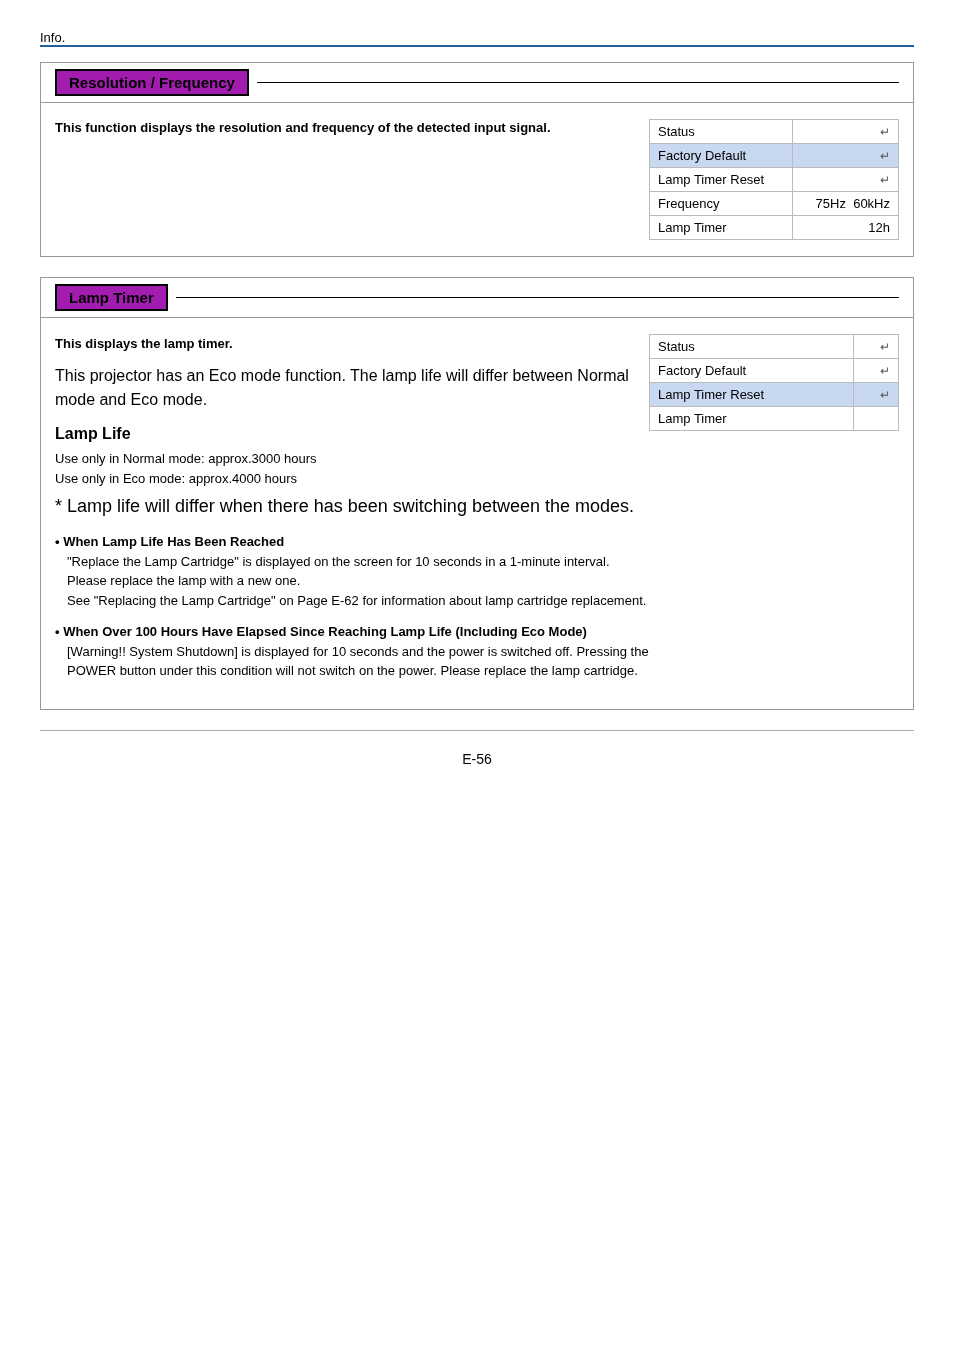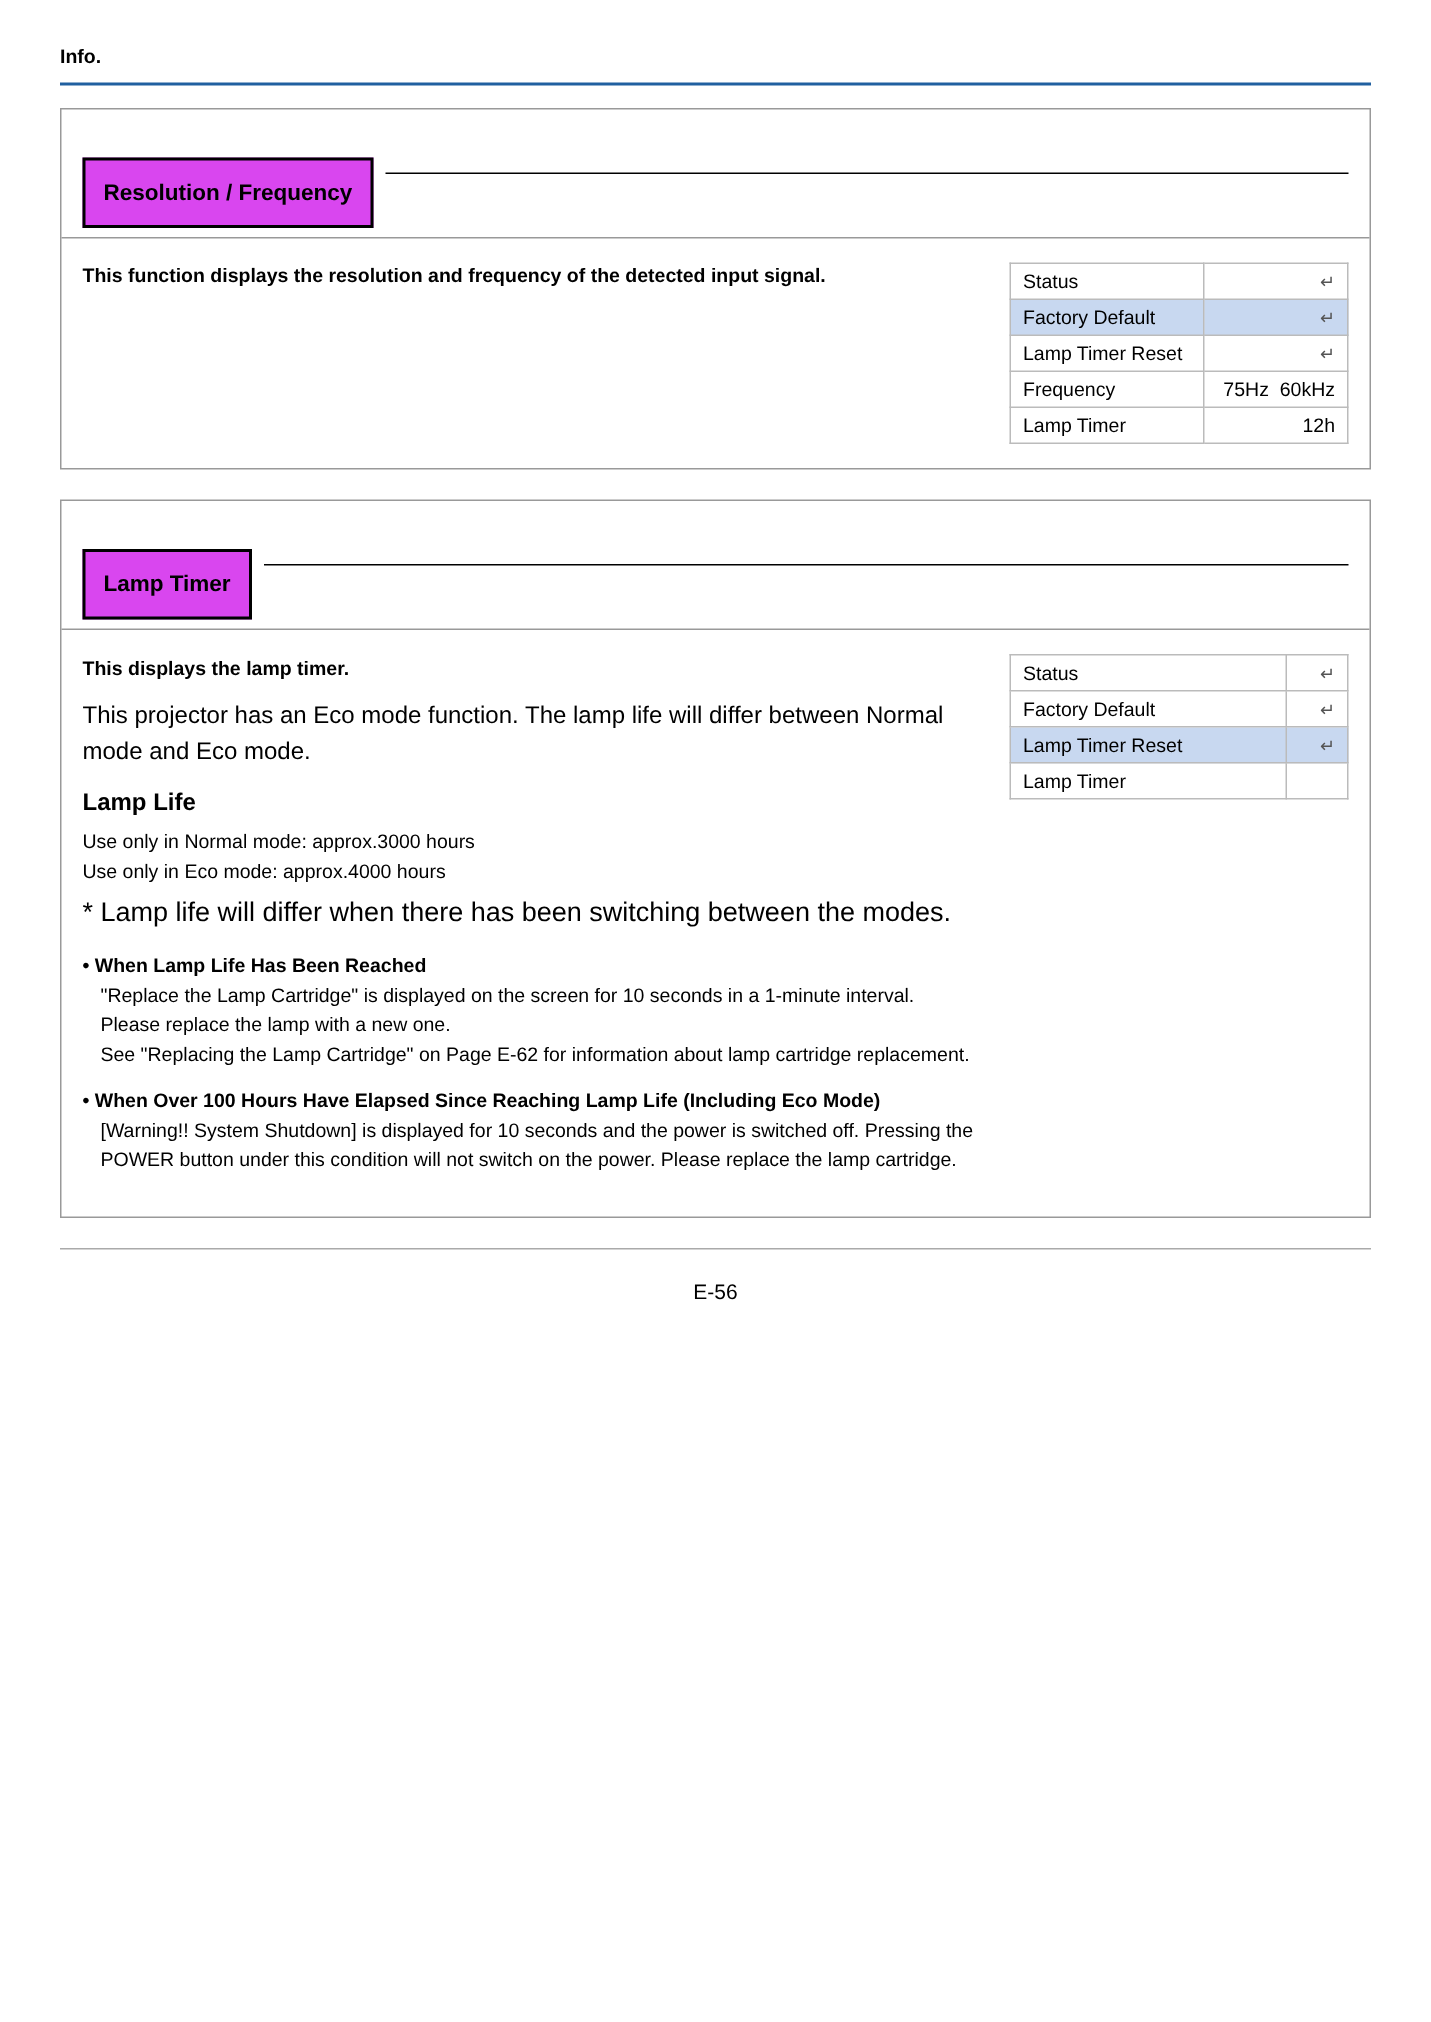--- a/index.html
+++ b/index.html
@@ -7,41 +7,39 @@
       font-family: Arial, sans-serif;
       font-size: 13px;
       background: #fff;
       color: #000;
       width: 954px;
       min-height: 1348px;
       padding: 30px 40px;
     }
     .page-header {
       font-size: 13px;
-      font-weight: bold;
-      margin-bottom: 10px;
+      font-weight: normal;
     }
     .top-divider {
       border: none;
       border-top: 2px solid #2060a0;
       margin-bottom: 0;
     }
     .section-title-bar {
       display: flex;
       align-items: center;
       padding: 6px 14px;
       border-bottom: 1px solid #999;
     }
     .section-title-bar .title-box {
       border: 2px solid #000;
-      padding: 13px 12px;
+      padding: 3px 12px;
       font-weight: bold;
       font-size: 15px;
-      background: #d946ef;
-      margin-top: 26px;
+      background: #a21caf;
     }
     .section-title-bar .line {
       flex: 1;
       height: 1px;
       background: #000;
       margin-left: 8px;
     }
     .section-content {
       display: flex;
       padding: 16px 14px;
@@ -56,21 +54,21 @@
       font-size: 13px;
       margin-bottom: 12px;
       line-height: 1.4;
     }
     .section-text p {
       font-size: 13px;
       line-height: 1.5;
       margin-bottom: 8px;
     }
     .info-table {
-      width: 226px;
+      width: 250px;
       min-width: 220px;
       border-collapse: collapse;
       font-size: 13px;
       align-self: flex-start;
     }
     .info-table td {
       border: 1px solid #bbb;
       padding: 4px 8px;
       background: #fff;
     }

